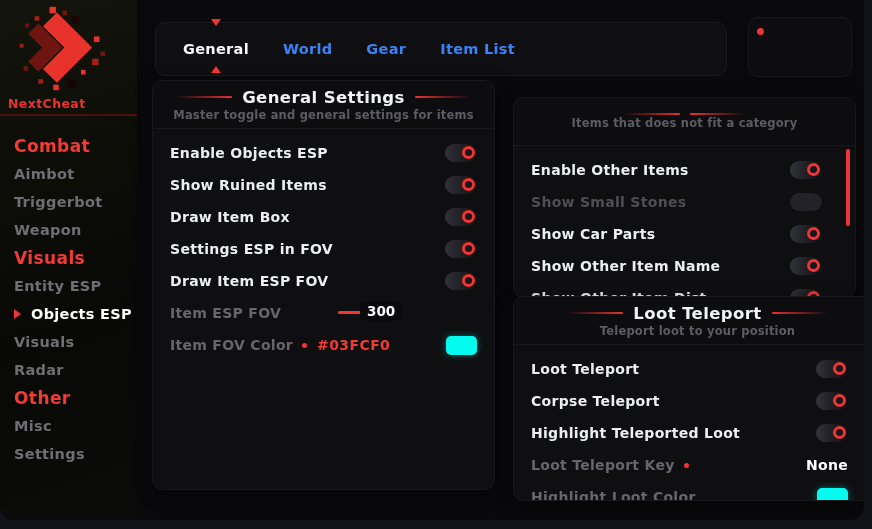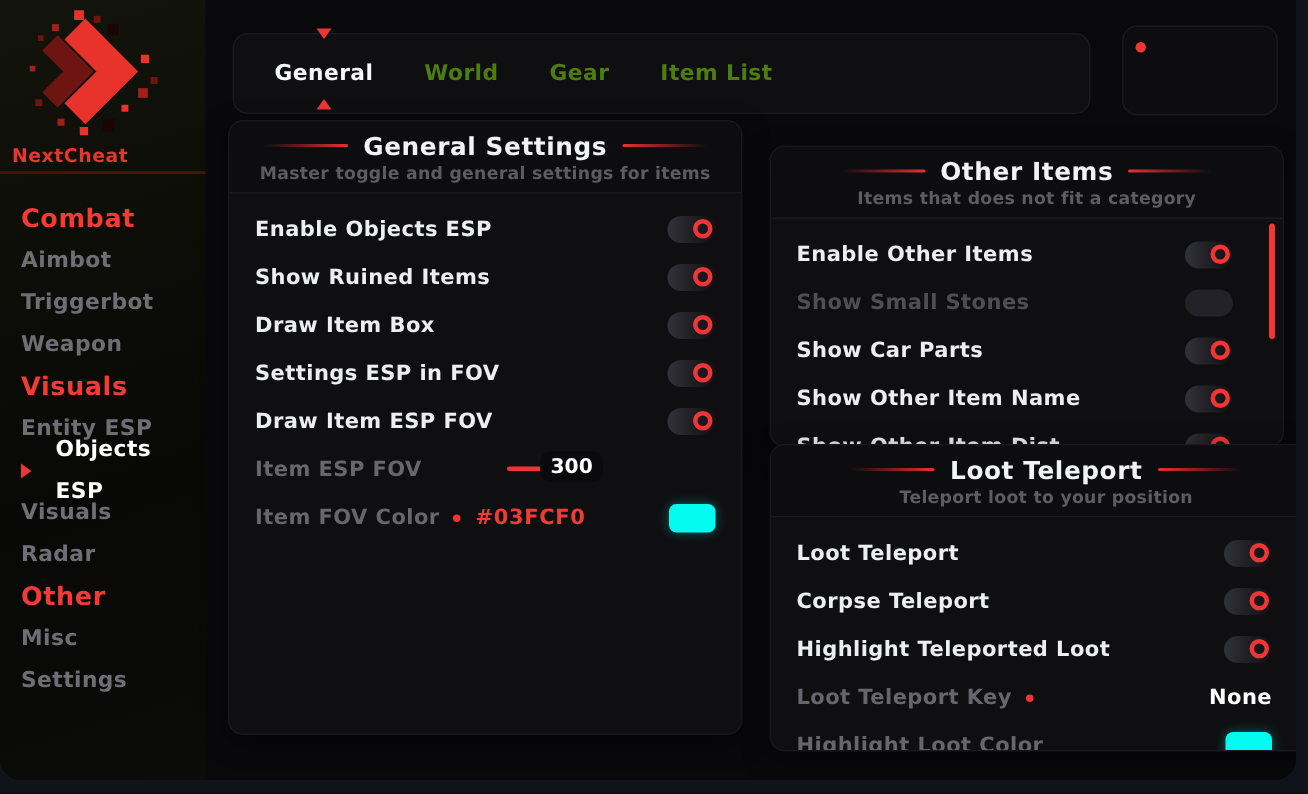--- a/index.html
+++ b/index.html
@@ -11,29 +11,29 @@
 
   
   .sidebar { position:absolute; left:0; top:0; width:137px; height:520px;
              background:linear-gradient(163deg,#13140b 0%,#0d0e08 30%,#080906 62%,#0b0c09 100%); }
   .logo { position:absolute; left:12px; top:5px; width:112px; height:88px; }
   .brand { position:absolute; left:8px; top:96px; font-size:12.5px; color:#e8362f; letter-spacing:.4px; }
   .side-divider { position:absolute; left:0; top:114px; width:137px; height:2px; background:#4d100c; }
   .nav { position:absolute; left:14px; top:132px; width:120px; }
   .nav-header { height:28px; line-height:28px; font-size:17px; color:#f23b34; letter-spacing:.4px; }
   .nav-item { height:28px; line-height:28px; font-size:14.5px; color:#6e6e74; letter-spacing:.3px; }
-  .nav-item.active { color:#ffffff; display:flex; align-items:center; gap:16px; }
+  .nav-item.active { color:#ffffff; display:flex; align-items:center; gap:10px; }
   .nav-caret { width:0; height:0; border-top:5px solid transparent; border-bottom:5px solid transparent;
                border-left:7px solid #f13434; }
 
   
   .tabbar { position:absolute; left:155px; top:22px; width:572px; height:54px; background:#0f0f12;
             border:1px solid #1b1b1f; border-radius:10px; display:flex; align-items:center; padding-left:10px; }
   .tab { height:100%; display:flex; align-items:center; padding:0 17px; font-size:14.5px;
-         color:#4d7c0f; letter-spacing:.3px; position:relative; }
+         color:#3b82f6; letter-spacing:.3px; position:relative; }
   .tab.active { color:#f6f7f9; }
   .tri { position:absolute; width:0; height:0; border-left:5px solid transparent; border-right:5px solid transparent; left:calc(50% - 5px); }
   .tri-down { top:-4px; border-top:7px solid #f13434; }
   .tri-up { bottom:2px; border-bottom:7px solid #f13434; }
   .mini-panel { position:absolute; left:748px; top:17px; width:104px; height:60px; background:#0d0d10;
                 border:1px solid #1a1a1e; border-radius:10px; }
   .status-dot { position:absolute; left:8px; top:10px; width:7px; height:7px; border-radius:50%; background:#f13434; }
 
   
   .panel { position:absolute; background:#0f0f12; border:1px solid #19191d; border-radius:10px;
@@ -202,21 +202,20 @@
         </span>
         <span class="swatch"></span>
       </div>
     </div>
   </div>
 
   <div class="panel panel-other">
     <div class="panel-header">
       <div class="panel-title-row">
         <span class="hline hline-l"></span>
-        <span class="panel-title">Other Items</span>
         <span class="hline hline-r"></span>
       </div>
       <div class="panel-sub">Items that does not fit a category</div>
     </div>
     <div class="rows">
       <div class="row">
         <span class="row-label">Enable Other Items</span>
         <span class="toggle">
             <span class="knob"></span>
           </span>

